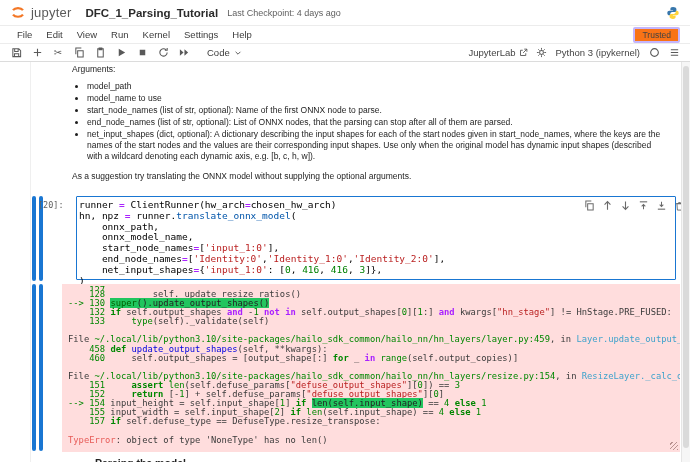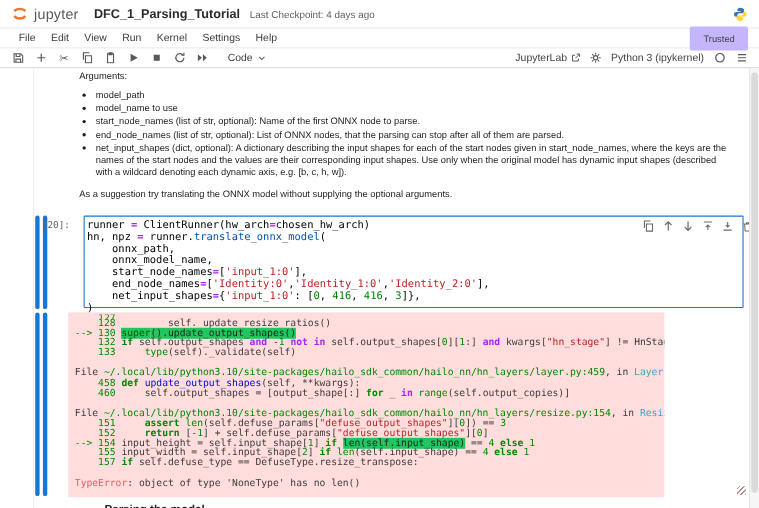--- a/index.html
+++ b/index.html
@@ -10,21 +10,21 @@
   .titlebar{position:absolute;left:0;top:0;width:690px;height:26px;display:flex;align-items:center;
             border-bottom:1px solid #ececec;box-sizing:border-box;padding:0 10px;}
   .logo-wrap{display:flex;align-items:flex-start;gap:5px;}
   .logo-text{font-size:13px;color:#5a5a5a;letter-spacing:.2px;}
   .nb-title{margin-left:14px;font-size:11.5px;font-weight:bold;color:#2b2b2b;}
   .checkpoint{margin-left:9px;font-size:9px;color:#5f5f5f;text-align:right;}
   .py-logo{margin-left:auto;}
   .menubar{position:absolute;left:0;top:26px;width:690px;height:18px;display:flex;align-items:center;
            border-bottom:1px solid #ececec;box-sizing:border-box;padding:0 10px;font-size:9.5px;color:#3c3c3c;}
   .menu-item{padding:0 7px;cursor:default;}
-  .trusted{margin-left:auto;border:5px solid #c4b5fd;border-radius:2px;background:#c4b5fd;
+  .trusted{margin-left:auto;border:2px solid #c4b5fd;border-radius:2px;background:#f97316;
            font-size:8.5px;color:#424242;padding:1px 7px;}
   .toolbar{position:absolute;left:0;top:44px;width:690px;height:18px;display:flex;align-items:center;
            border-bottom:1px solid #dcdcdc;box-sizing:border-box;padding:0 10px;}
   .tb-left{display:flex;align-items:center;gap:9px;}
   .tbicon{width:12px;height:12px;display:flex;align-items:center;justify-content:center;color:#595959;font-size:10px;}
   .celltype{display:flex;align-items:center;gap:4px;margin-left:8px;font-size:9.5px;color:#3c3c3c;}
   .tb-right{margin-left:auto;display:flex;align-items:center;gap:8px;font-size:9.5px;color:#444;}
   .jl-link{display:flex;align-items:center;gap:3px;}
   
   .content-divider{position:absolute;left:30px;top:62px;bottom:0;width:1px;background:#efefef;}
@@ -42,21 +42,21 @@
               border-radius:1px;background:#fff;box-sizing:border-box;padding:3px 2px;
               font-family:"DejaVu Sans Mono",monospace;font-size:9.5px;line-height:10.8px;color:#000;}
   .cline{white-space:pre;}
   .cell-input .o{color:#aa22ff;font-weight:bold;}
   .cell-input .s{color:#ba2121;}
   .cell-input .n{color:#008000;}
   .cell-input .pr{color:#0055aa;}
   .celltoolbar{position:absolute;top:200px;left:584px;display:flex;gap:7px;align-items:center;}
   .ctbicon{width:11px;height:11px;color:#6a6a6a;}
   
-  .cell-output{position:absolute;left:62px;top:284px;width:542px;height:168px;background:#ffdddd;
+  .cell-output{position:absolute;left:62px;top:284px;width:618px;height:168px;background:#ffdddd;
                box-sizing:border-box;padding:2px 4px 0 6px;font-family:"DejaVu Sans Mono",monospace;
                font-size:8.8px;line-height:9.1px;color:#3b3b3b;overflow:hidden;}
   .partial-line{height:4px;overflow:hidden;}
   .cell-output .ln{color:#008700;}
   .cell-output .ar{color:#008700;}
   .cell-output .kw{color:#008700;font-weight:bold;}
   .cell-output .ow{color:#aa22ff;font-weight:bold;}
   .cell-output .s{color:#ba2121;}
   .cell-output .n{color:#008700;}
   .cell-output .bi{color:#008700;}

